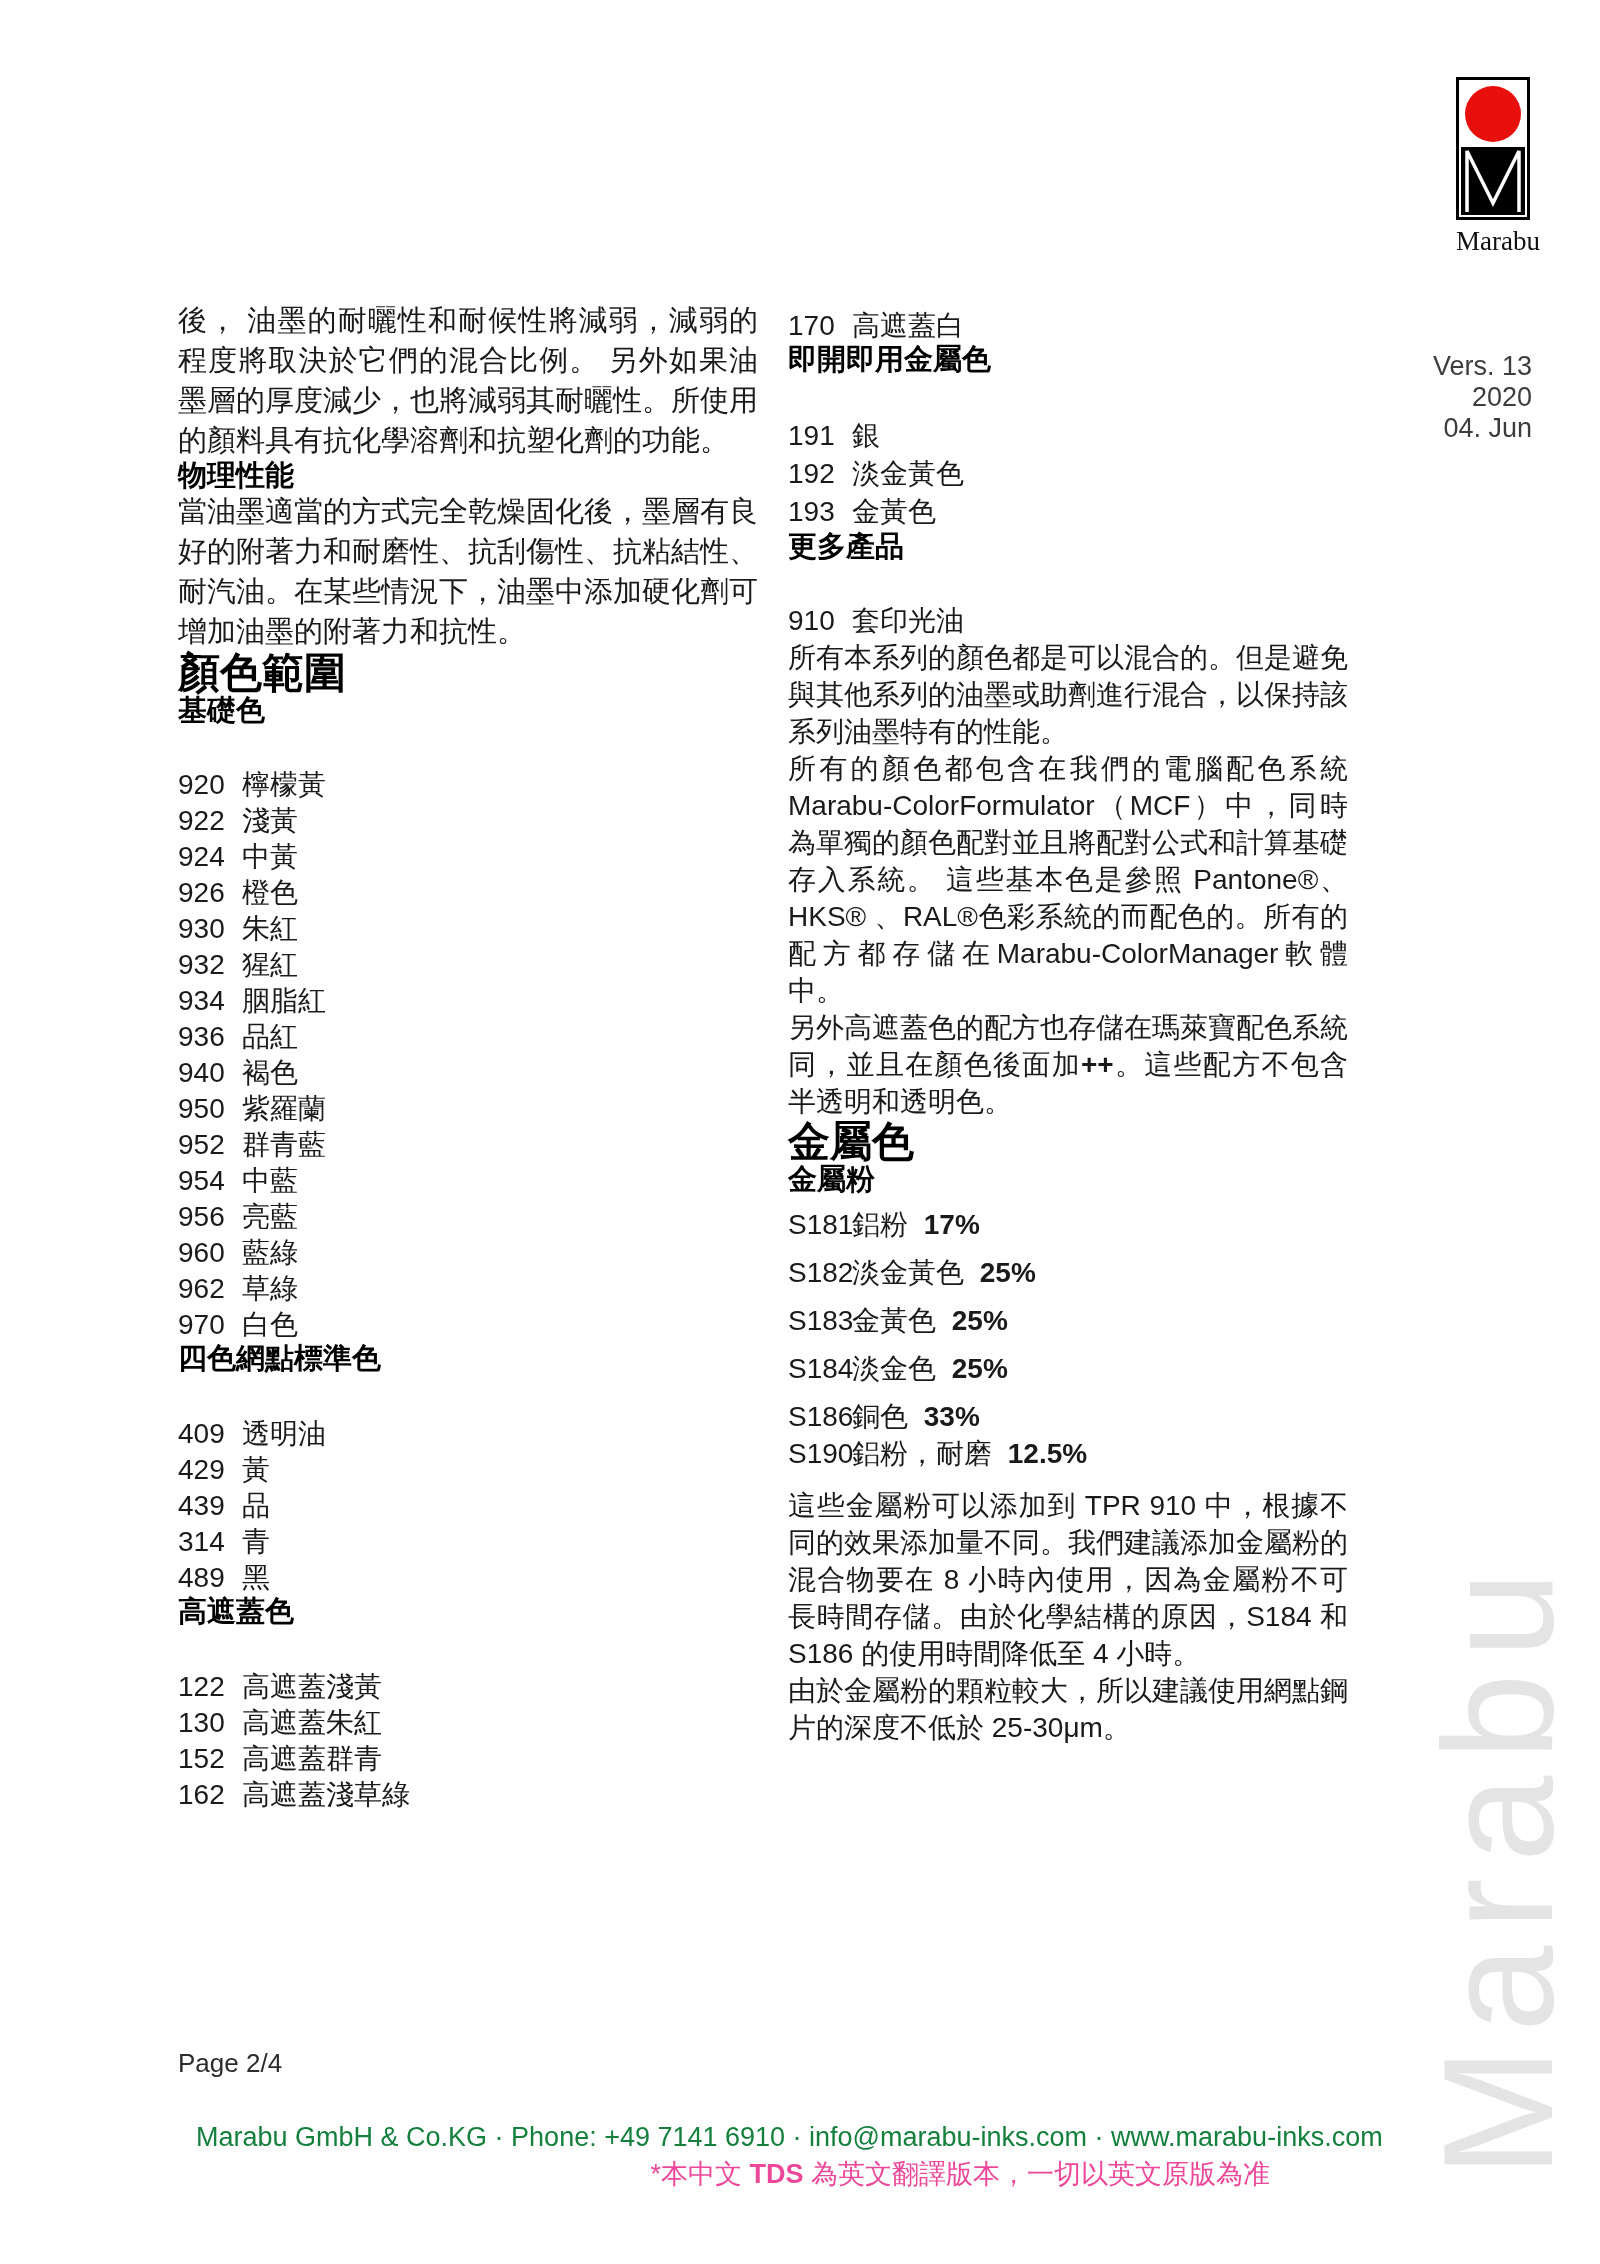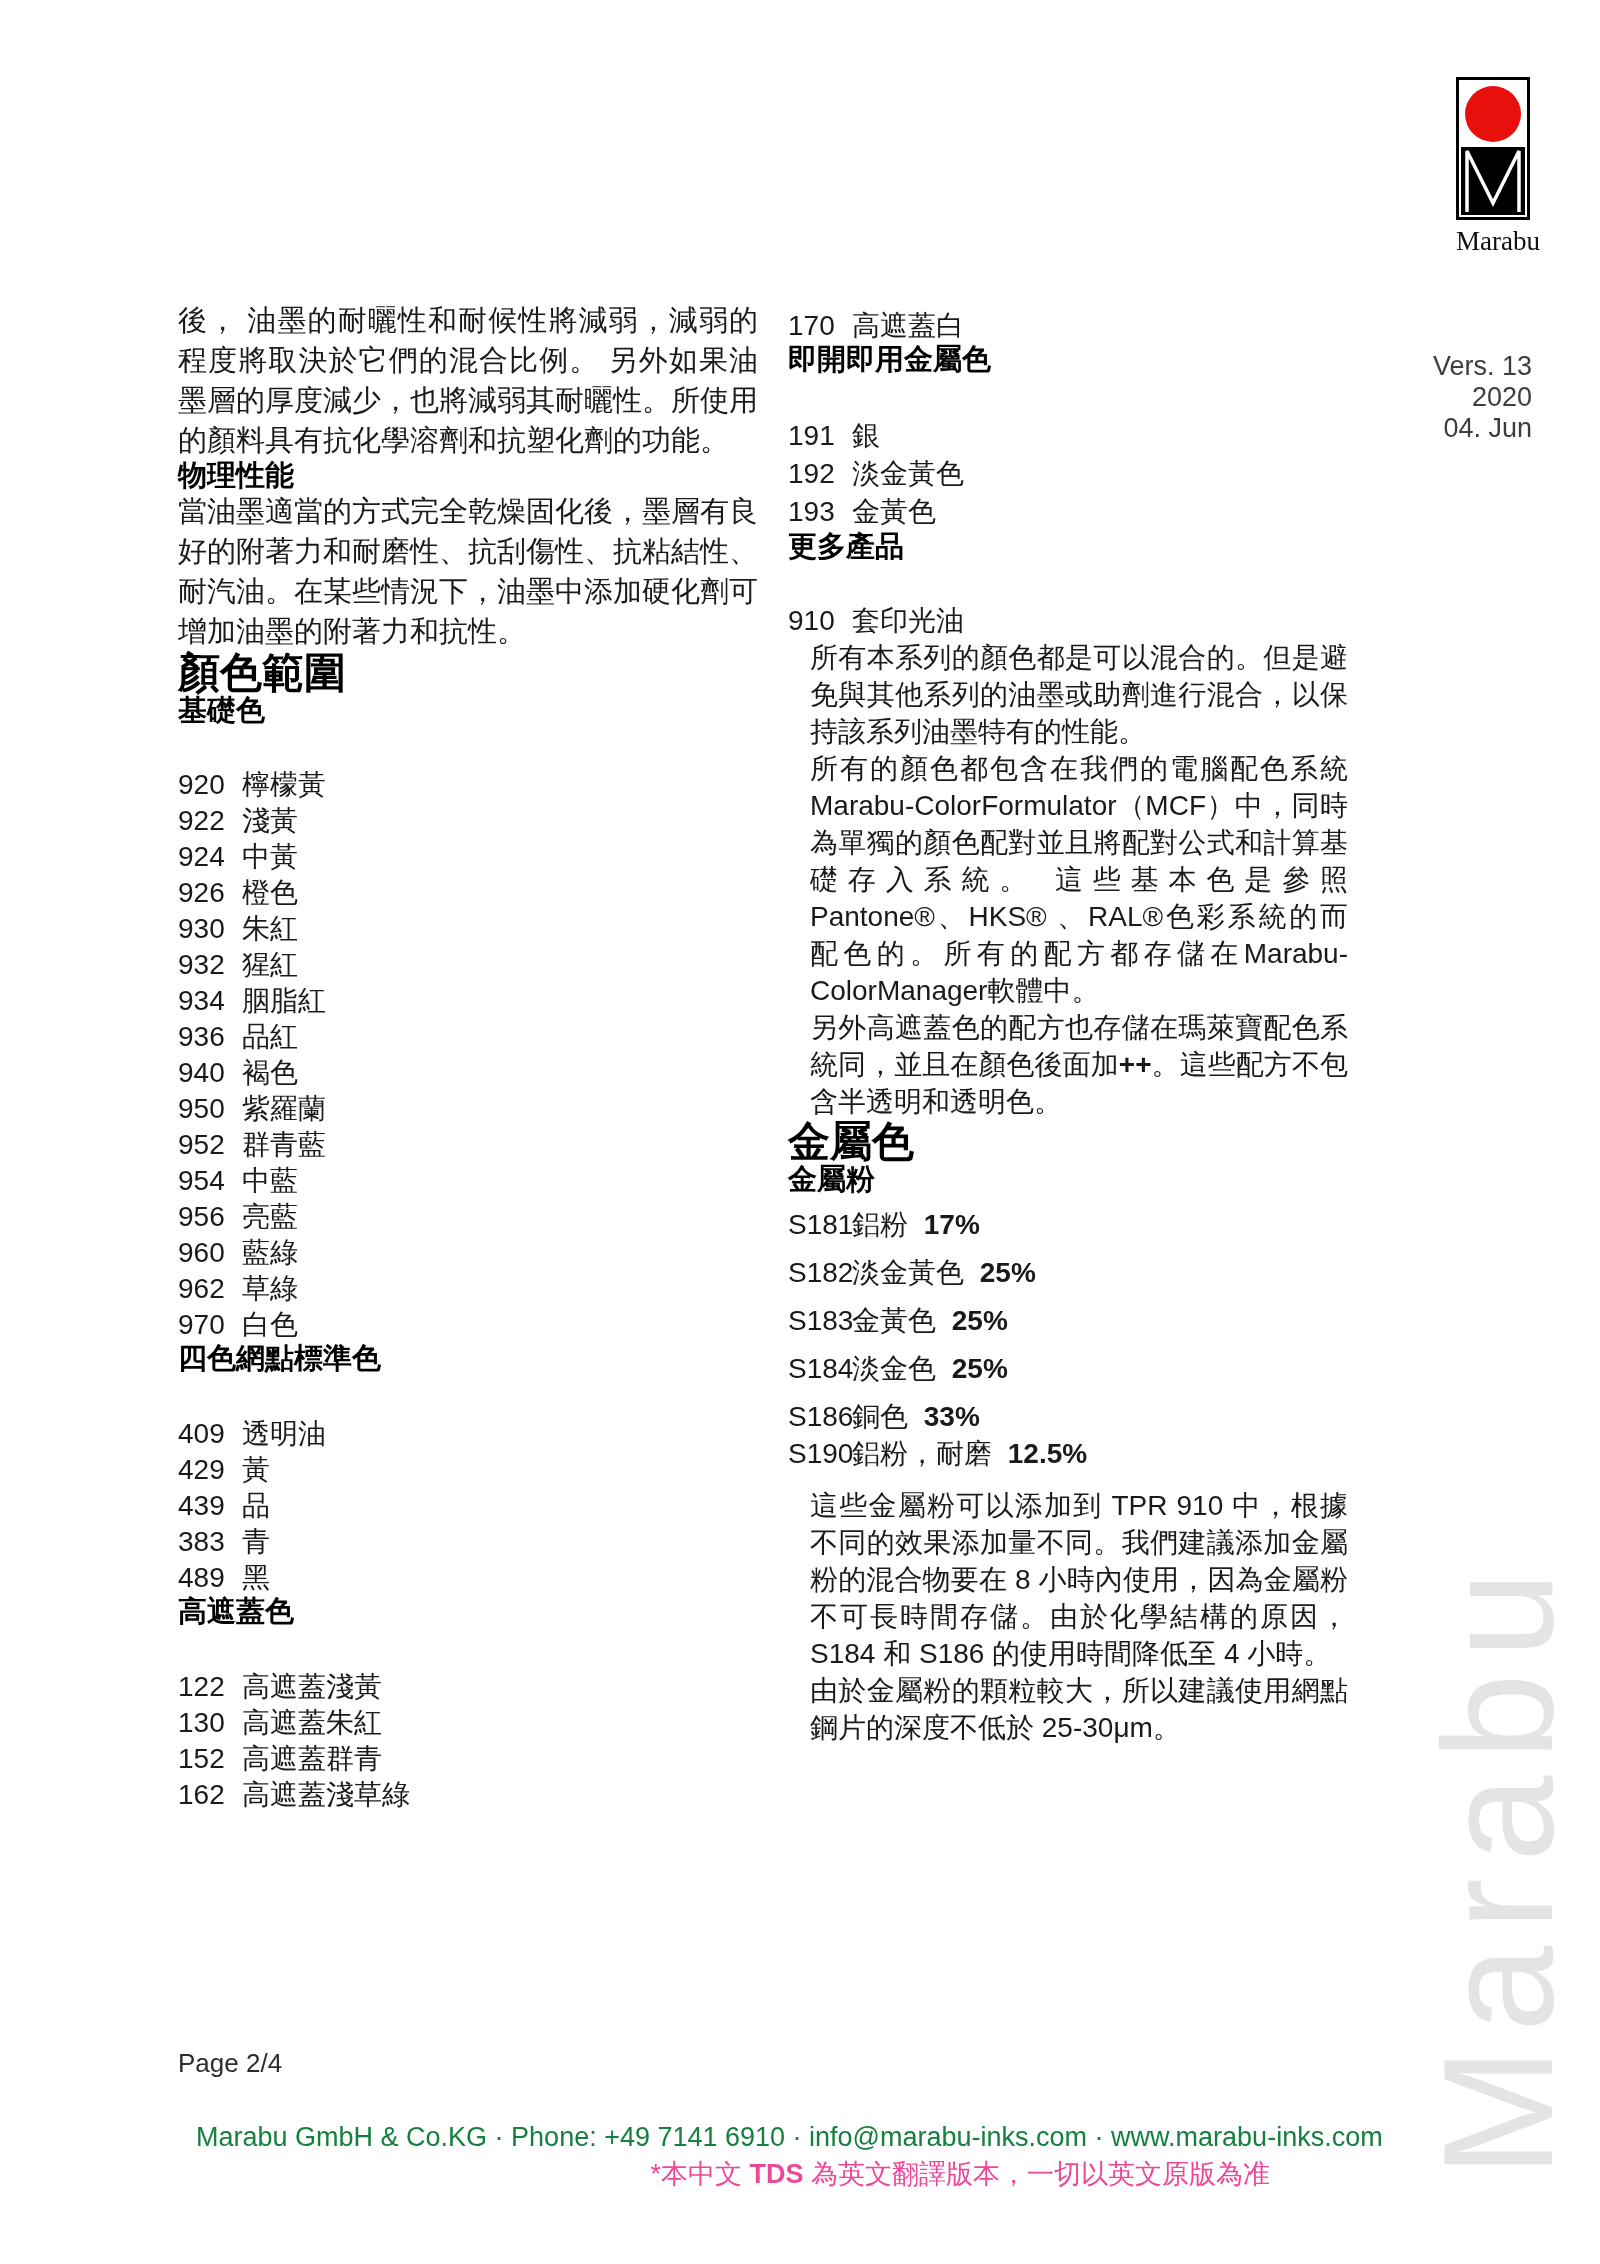--- a/index.html
+++ b/index.html
@@ -14,21 +14,21 @@
   
   .version{position:absolute;right:68px;top:351px;text-align:right;font-size:27px;
            line-height:31px;color:#3d3d3d;}
 
   
   .col{position:absolute;top:300px;}
   .col-left{left:178px;width:580px;}
   .col-right{left:788px;width:560px;}
 
   p.para{margin:0;font-size:29px;line-height:40px;text-align:justify;}
-  p.rp{font-size:28px;line-height:37px;margin-left:22px;}
+  p.rp{font-size:28px;line-height:37px;}
   h2.big{margin:0;font-size:42px;line-height:44px;font-weight:bold;color:#000;}
   h3.sub{margin:0;font-size:29px;line-height:31px;font-weight:bold;color:#000;}
 
   .list{font-size:28px;}
   .list .row{display:flex;line-height:36px;}
   .list.rtu .row{line-height:38px;}
   .row .code{flex:none;width:64px;}
 
   .powder{font-size:28px;}
   .powder .row{display:flex;line-height:30px;margin-bottom:18px;}
@@ -161,21 +161,21 @@
         </div>
       <div class="row">
           <span class="code">429</span>
           <span>黃</span>
         </div>
       <div class="row">
           <span class="code">439</span>
           <span>品</span>
         </div>
       <div class="row">
-          <span class="code">383</span>
+          <span class="code">314</span>
           <span>青</span>
         </div>
       <div class="row">
           <span class="code">489</span>
           <span>黑</span>
         </div>
     </div>
 
     <h3 class="sub mt23">高遮蓋色</h3>
     <div class="list mt42">

